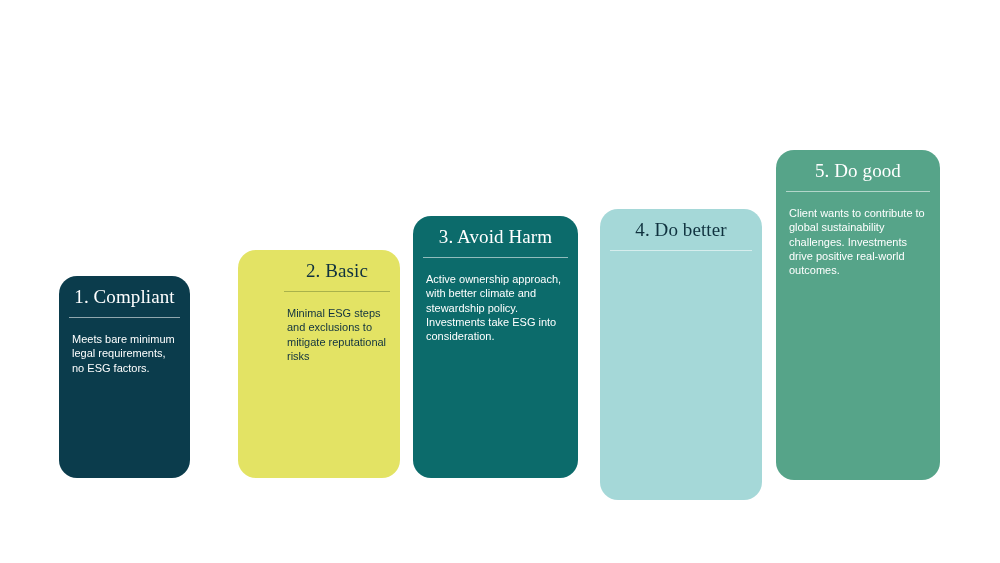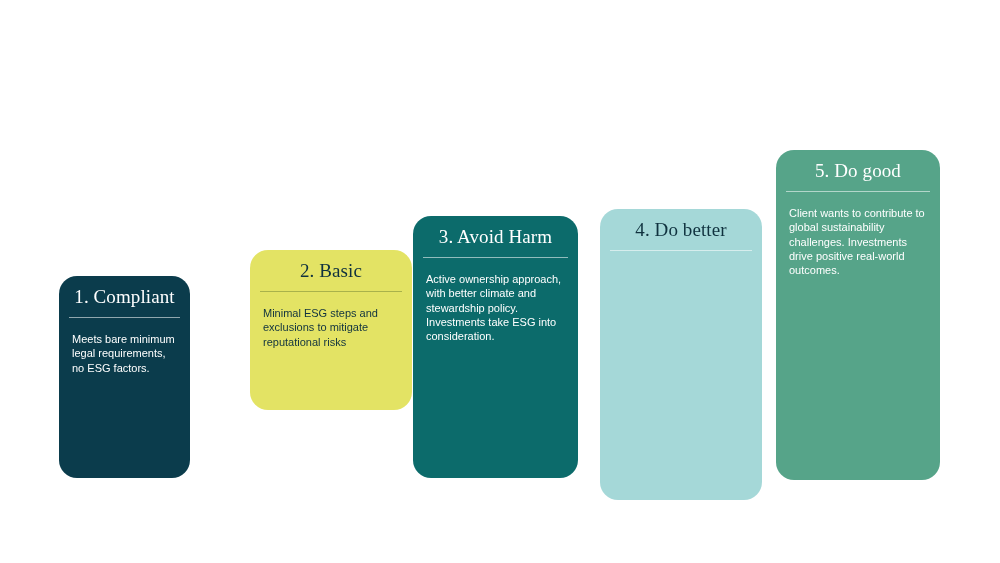--- a/index.html
+++ b/index.html
@@ -33,21 +33,21 @@
   }
   .card-body{
     font-family:"Liberation Sans", sans-serif;
     font-size:11px;
     line-height:1.30;
     padding:14px 13px 12px 13px;
   }
 
   
   #card-1{left:59px;  top:276px; width:131px; height:202px;}
-  #card-2{left:250px; top:250px; width:162px; height:160px;}
+  #card-2{left:238px; top:250px; width:162px; height:228px;padding-left:36px;}
   #card-3{left:413px; top:216px; width:165px; height:262px;}
   #card-4{left:600px; top:187px; width:162px; height:291px;margin-top:22px;}
   #card-5{left:776px; top:150px; width:164px; height:330px;}
 
   
   .t-dark     {background:#0B3C4C;}
   .t-yellow   {background:#E3E364;}
   .t-teal     {background:#0C6B6B;}
   .t-aqua     {background:#A5D8D8;}
   .t-green    {background:#56A489;}

